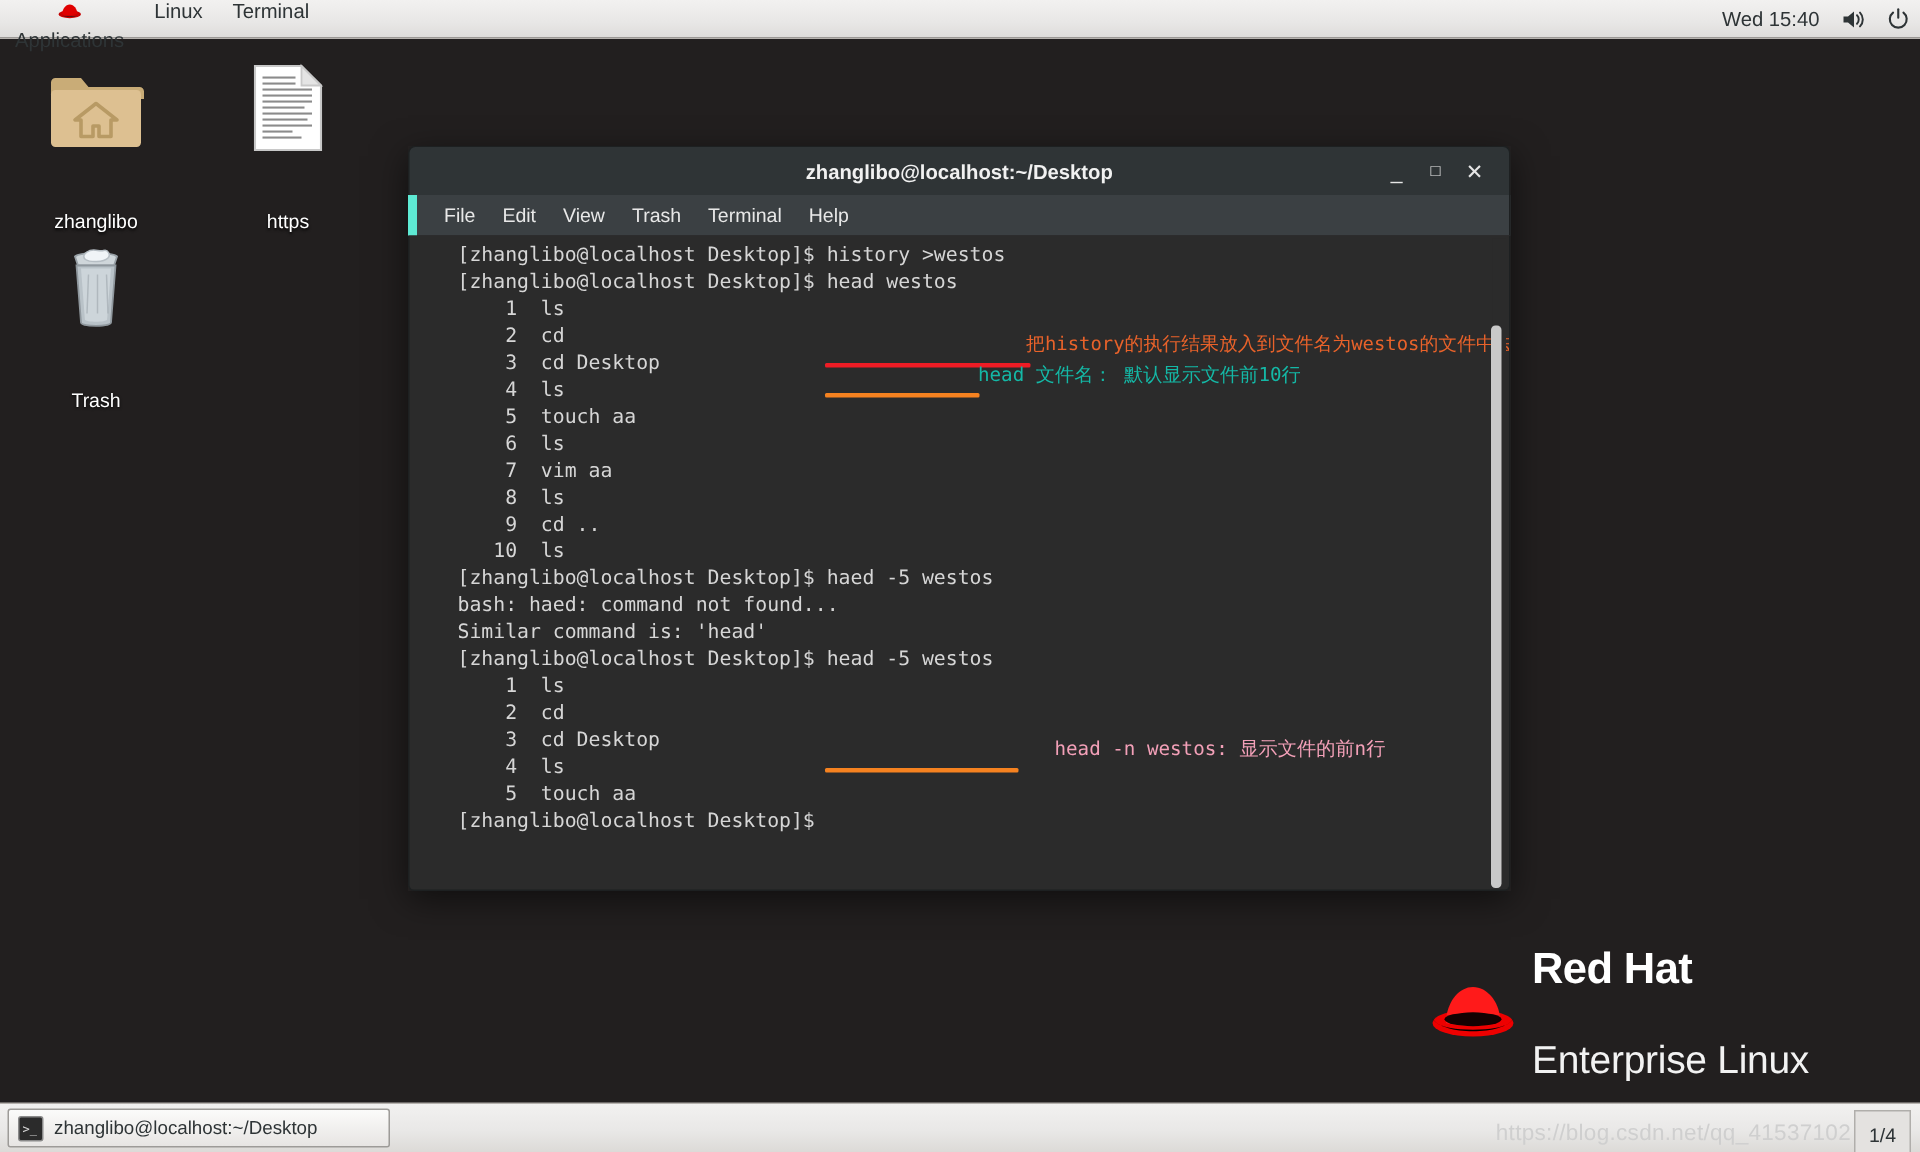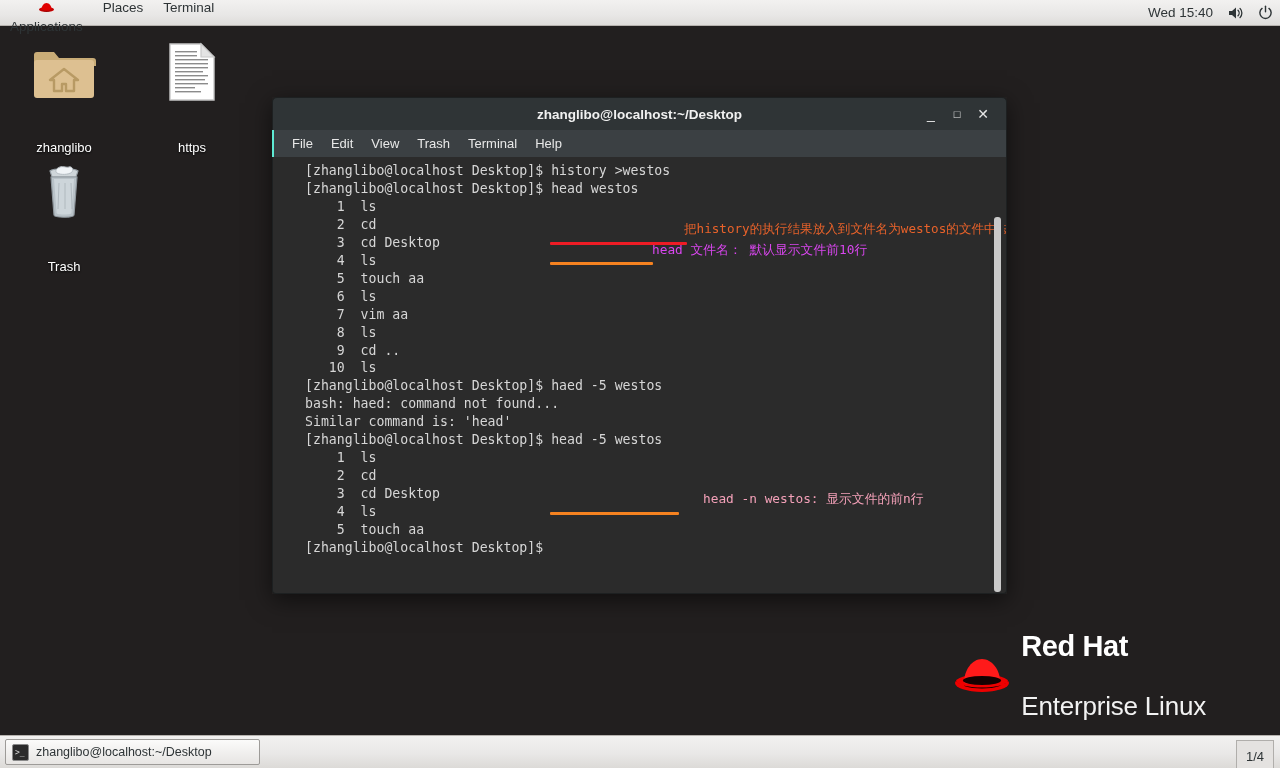--- a/index.html
+++ b/index.html
@@ -80,21 +80,21 @@
   }
   #win-buttons { margin-left: auto; display: flex; align-items: center; padding-right: 10px; z-index: 2; }
   .winbtn {
     width: 26px; height: 26px; display: flex; align-items: center; justify-content: center;
     color: #e6e6e6; font-size: 14px; cursor: default;
   }
   .winbtn.sq { font-size: 11px; }
 
   #menubar {
     height: 27px; background: #3b4043;
-    border-left: 2px solid #5eead4; border-right: 1px solid #1d2021;
+    border-left: 6px solid #5eead4; border-right: 1px solid #1d2021;
     display: flex; align-items: center; padding-left: 9px; gap: 0;
   }
   .menu-item {
     padding: 0 9px; color: #e8e8e8; font-size: 13px; cursor: default;
     height: 27px; display: flex; align-items: center;
   }
 
   #term-body {
     height: 437px; background: #2b2b2b;
     border: 1px solid #1d2021; border-top: none;
@@ -173,21 +173,21 @@
     <span class="rh-mini">
       <svg width="17" height="13" viewBox="0 0 34 26">
         <ellipse cx="17" cy="19" rx="15" ry="5.2" fill="#cc0000"></ellipse>
         <path d="M7 19c0-7 4.5-13 10-13s10 6 10 12c0 0-4 2-10 2S7 19 7 19z" fill="#e00000"></path>
         <path d="M3 18c2 3 8 4.6 14 4.6S29 21 31 18c0 0-1 4-14 4S3 18 3 18z" fill="#1a1a1a"></path>
       </svg>
     </span>
     <span>Applications</span>
   </div>
   <div class="panel-item">
-    <span>Places</span>
+    <span>Linux</span>
   </div>
   <div class="panel-item">
     <span>Terminal</span>
   </div>
 
   <div class="panel-right">
     <div id="clock">Wed 15:40</div>
     <div class="sys-icon">
       <svg width="16" height="14" viewBox="0 0 16 14">
         <path d="M1 5h3l4-3.4v10.8L4 9H1z" fill="#2e3436"></path>
@@ -312,28 +312,29 @@
     3  cd Desktop
     4  ls
     5  touch aa
 [zhanglibo@localhost Desktop]$ </div>
 
     <div class="ul" style="left:277px; top:85px; width:137px; background:#ee1c25;"></div>
     <div class="ul" style="left:277px; top:105px; width:103px; background:#f58220;"></div>
     <div class="ul" style="left:277px; top:355px; width:129px; background:#f58220;"></div>
 
     <div class="anno" style="left:411px; top:64px; color:#e8622a; font-size:12.6px;">把history的执行结果放入到文件名为westos的文件中去</div>
-    <div class="anno" style="left:379px; top:85px; color:#d946ef; font-size:12.8px;">head 文件名：  默认显示文件前10行</div>
+    <div class="anno" style="left:379px; top:85px; color:#14b8a6; font-size:12.8px;">head 文件名：  默认显示文件前10行</div>
     <div class="anno" style="left:430px; top:334px; color:#f3a0b8; font-size:12.8px;">head -n westos: 显示文件的前n行</div>
 
     <div id="scrollbar">
       <div id="scrollthumb"></div>
     </div>
   </div>
 </div>
 
 <div id="taskbar">
   <div id="task-button">
     <span class="term-mini">&gt;_</span>
     <span>zhanglibo@localhost:~/Desktop</span>
   </div>
+  <div id="watermark">https://blog.csdn.net/qq_41537102</div>
   <div id="workspace-switcher">1/4</div>
 </div>
 
 </body></html>

